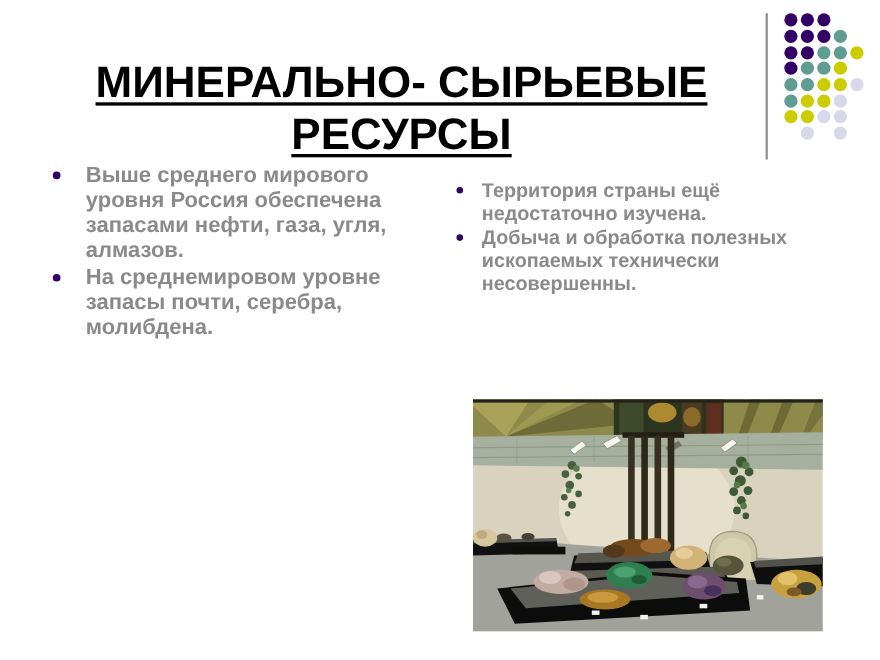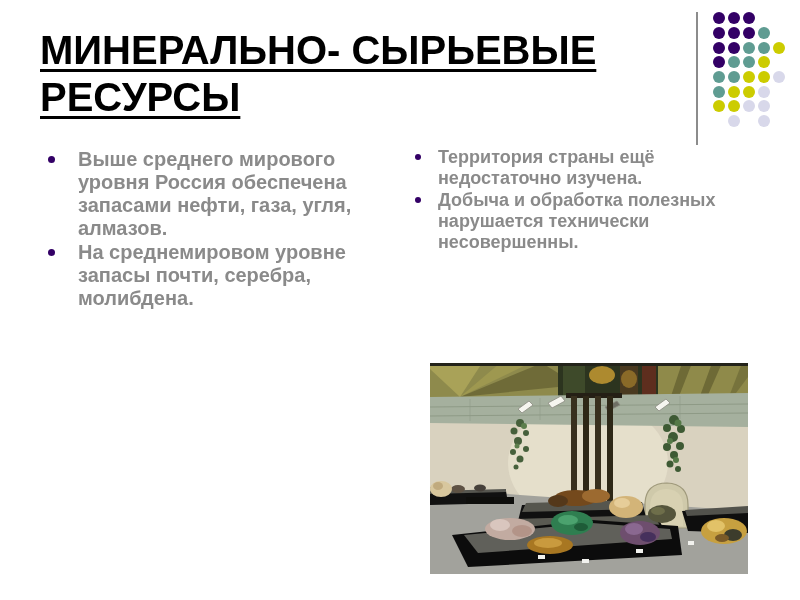--- a/index.html
+++ b/index.html
@@ -2,21 +2,21 @@
 <html style="--title-color: #000000; --body-color: #8A8A8A; --bullet-color: #330066;"><head>
 <meta charset="utf-8">
 <style>
   html,body{margin:0;padding:0;background:#fff;}
   .slide{
     position:relative;width:800px;height:600px;background:#fff;overflow:hidden;
     font-family:"Liberation Sans",sans-serif;
   }
   
   .title{
-    position:absolute;left:40px;top:0;width:650px;
+    position:absolute;left:40px;top:25px;width:650px;text-align:center;
     font-weight:bold;font-size:40px;line-height:47px;
     color:var(--title-color,#000);
     letter-spacing:0px;
   }
   .title .tline{
     display:inline-block;
     text-decoration:underline;
     text-decoration-thickness:3px;
     text-underline-offset:5px;
   }
@@ -37,21 +37,21 @@
   
   .col{position:absolute;font-weight:bold;color:var(--body-color,#8A8A8A);}
   .col ul{list-style:none;margin:0;padding:0;}
   .col li{position:relative;}
   .col-left{left:40px;top:148px;width:362px;font-size:20px;line-height:23px;}
   .col-left li{padding-left:38px;margin-bottom:1px;}
   .col-left li::before{
     content:'';position:absolute;left:8px;top:8px;width:7px;height:7px;
     border-radius:50%;background:var(--bullet-color,#330066);
   }
-  .col-right{left:408px;top:147px;width:318px;font-size:18px;line-height:21px;}
+  .col-right{left:408px;top:163px;width:318px;font-size:18px;line-height:21px;}
   .col-right li{padding-left:30px;margin-bottom:1px;}
   .col-right li::before{
     content:'';position:absolute;left:7px;top:7px;width:6px;height:6px;
     border-radius:50%;background:var(--bullet-color,#330066);
   }
   
   .photo{position:absolute;left:430px;top:363px;width:318px;height:211px;}
   .photo svg{display:block;width:100%;height:100%;}
 </style>
 </head>
@@ -111,21 +111,21 @@
   <div class="col col-left">
     <ul>
       <li>Выше среднего мирового уровня Россия обеспечена запасами нефти, газа, угля, алмазов.</li>
       <li>На среднемировом уровне запасы почти, серебра, молибдена.</li>
     </ul>
   </div>
 
   <div class="col col-right">
     <ul>
       <li>Территория страны ещё недостаточно изучена.</li>
-      <li>Добыча и обработка полезных нарушается технически несовершенны.</li>
+      <li>Добыча и обработка полезных ископаемых технически несовершенны.</li>
     </ul>
   </div>
 
   <div class="photo">
     <svg viewBox="0 0 318 211" preserveAspectRatio="none">
 
       <rect x="0" y="0" width="318" height="211" fill="#D9D2BF"></rect>
       <ellipse cx="158" cy="100" rx="80" ry="62" fill="#EAE4D0" opacity="0.7"></ellipse>
 
       <polygon points="0,124 90,132 318,148 318,211 0,211" fill="#A2A29C"></polygon>

